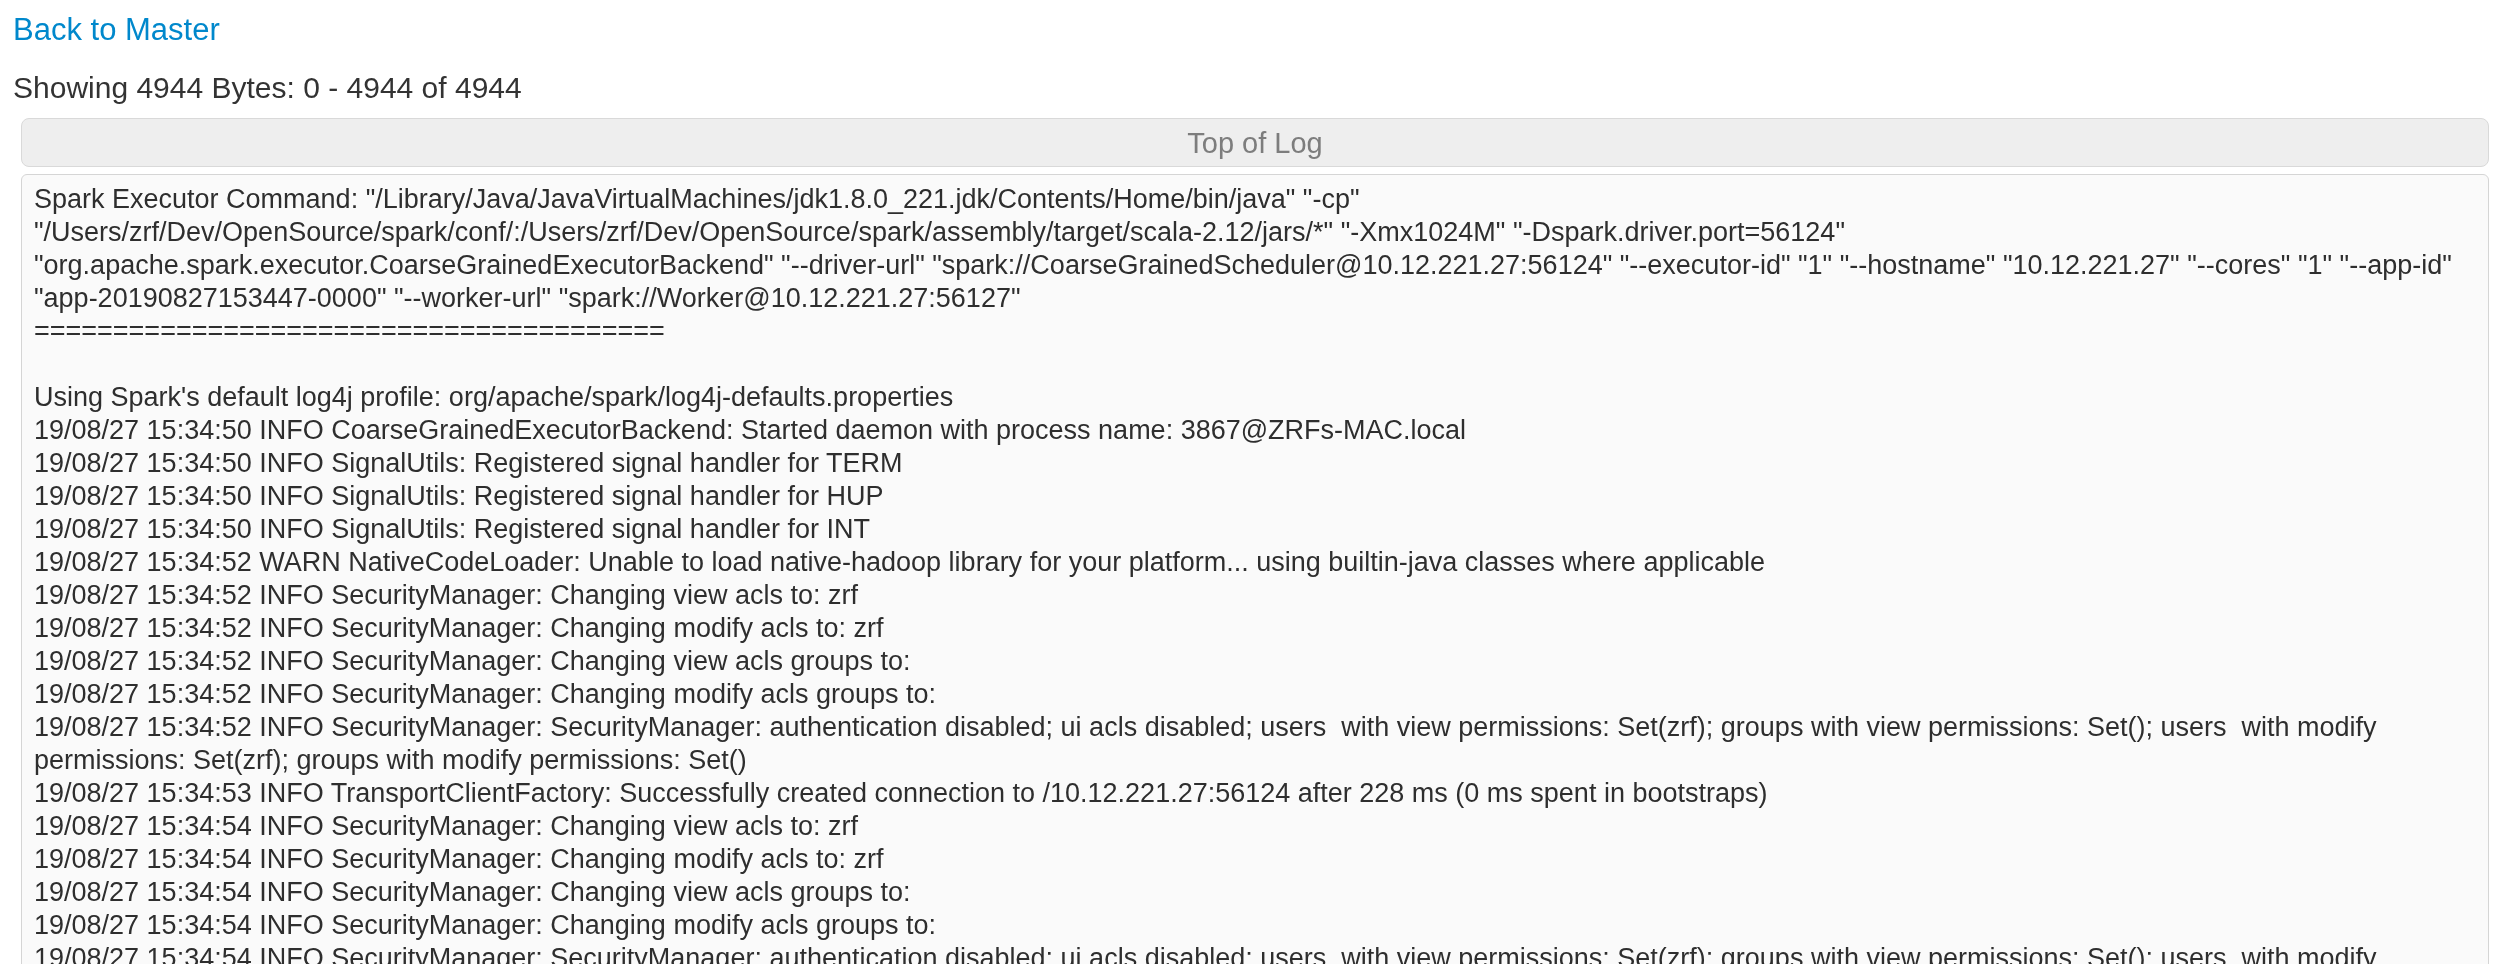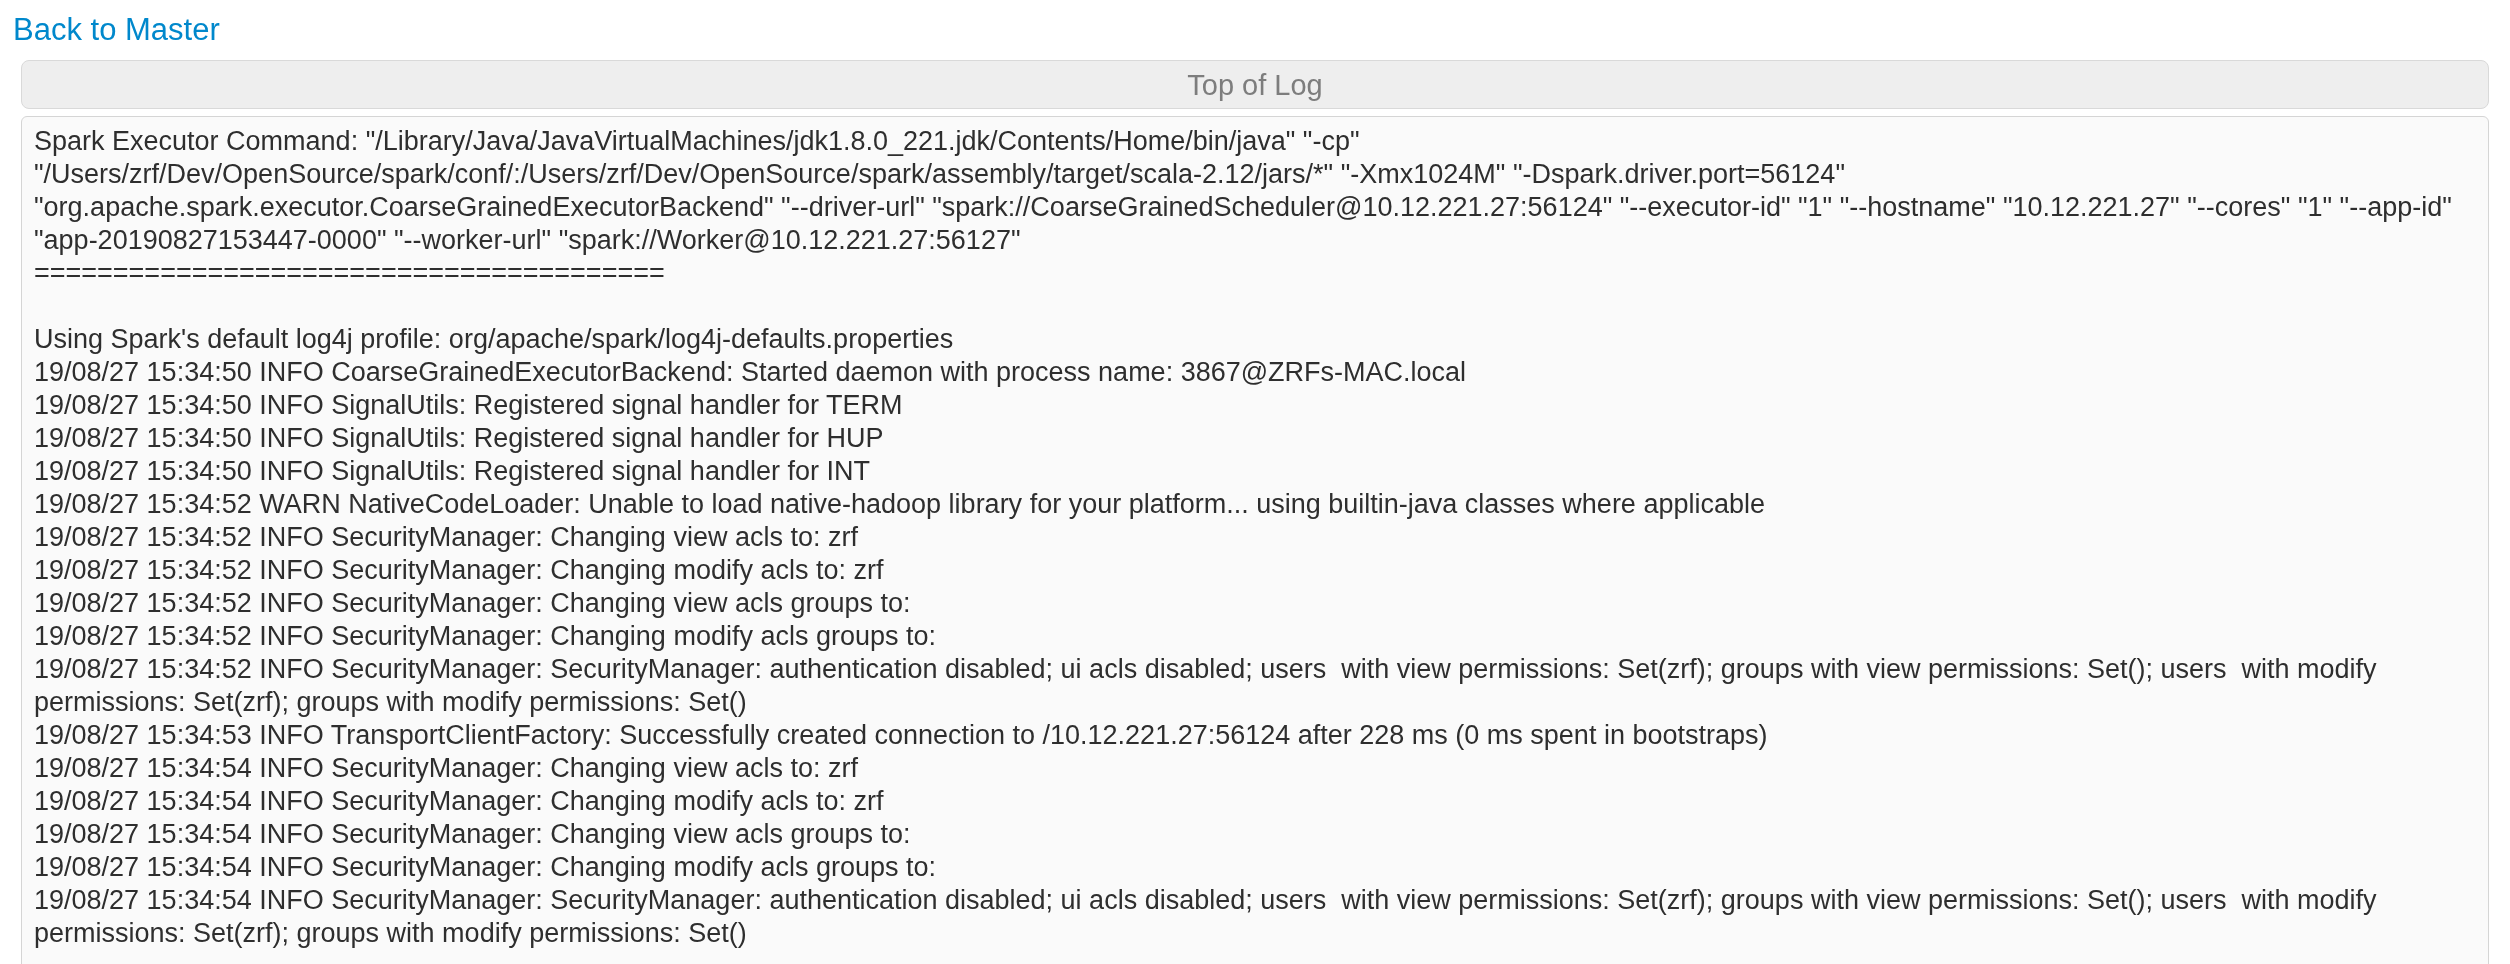--- a/index.html
+++ b/index.html
@@ -68,20 +68,21 @@
     word-wrap: break-word;
   }
 </style>
 </head>
 <body>
 
 <div class="page">
 
   <a class="back-link" href="#">Back to Master</a>
 
+  <div class="byte-range">Showing 4944 Bytes: 0 - 4944 of 4944</div>
 
   <button class="log-more-btn" disabled="">Top of Log</button>
 
   <div class="log-content">
     <div class="log-text">Spark Executor Command: "/Library/Java/JavaVirtualMachines/jdk1.8.0_221.jdk/Contents/Home/bin/java" "-cp" "/Users/zrf/Dev/OpenSource/spark/conf/:/Users/zrf/Dev/OpenSource/spark/assembly/target/scala-2.12/jars/*" "-Xmx1024M" "-Dspark.driver.port=56124" "org.apache.spark.executor.CoarseGrainedExecutorBackend" "--driver-url" "spark://CoarseGrainedScheduler@10.12.221.27:56124" "--executor-id" "1" "--hostname" "10.12.221.27" "--cores" "1" "--app-id" "app-20190827153447-0000" "--worker-url" "spark://Worker@10.12.221.27:56127"
 ========================================
 
 Using Spark's default log4j profile: org/apache/spark/log4j-defaults.properties
 19/08/27 15:34:50 INFO CoarseGrainedExecutorBackend: Started daemon with process name: 3867@ZRFs-MAC.local
 19/08/27 15:34:50 INFO SignalUtils: Registered signal handler for TERM

